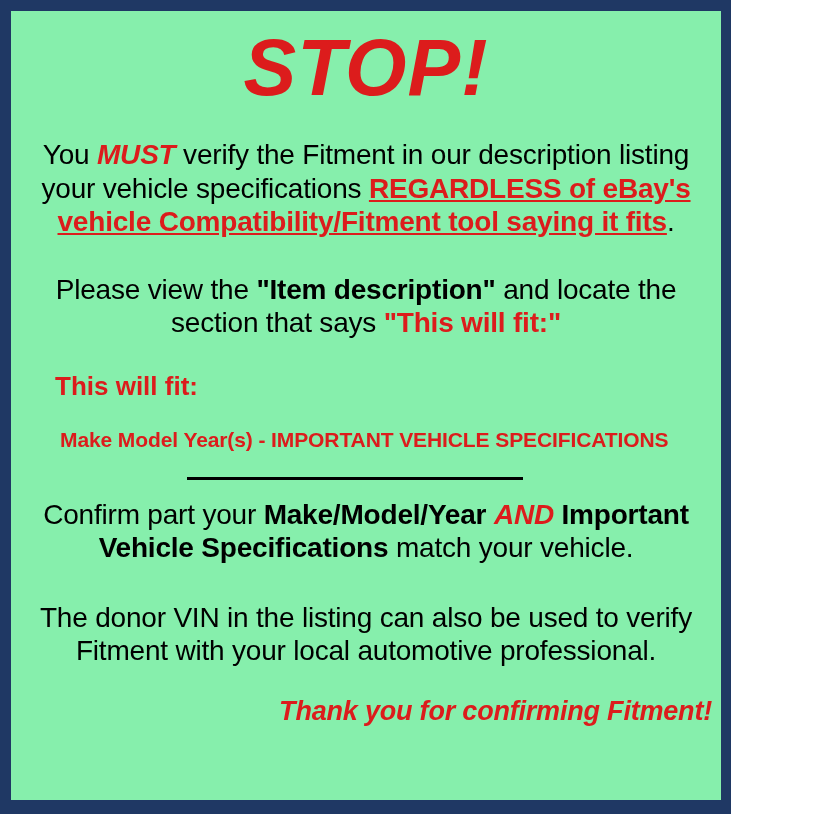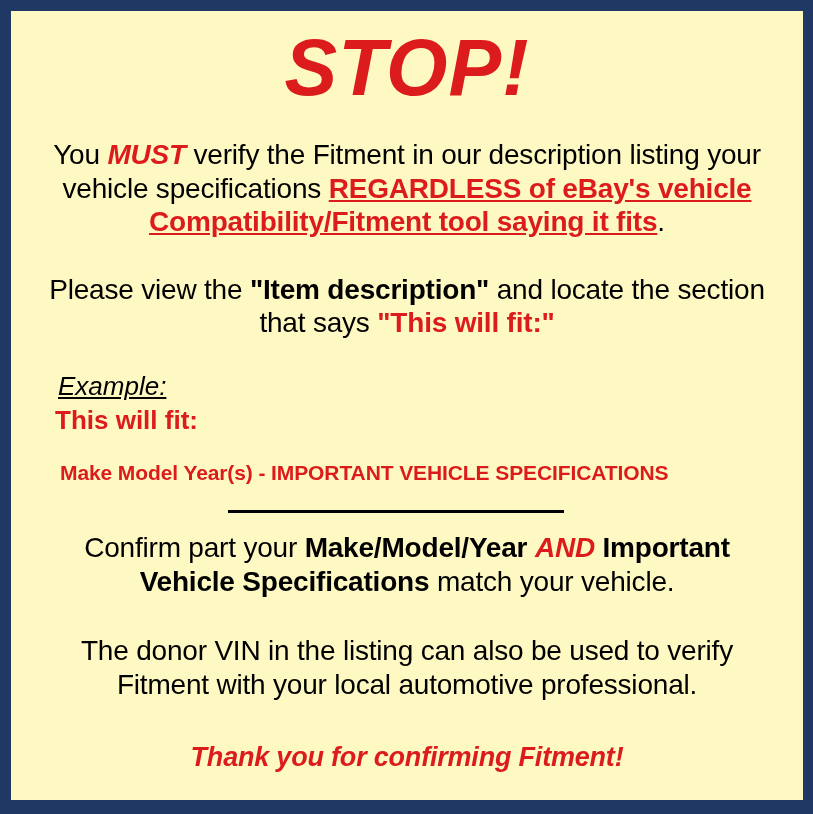--- a/index.html
+++ b/index.html
@@ -9,23 +9,23 @@
   }
   body {
     width: 813px;
     height: 814px;
     overflow: hidden;
     font-family: "Liberation Sans", "DejaVu Sans", sans-serif;
   }
 
   #notice-card {
     box-sizing: border-box;
-    width: 813px;
+    width: 731px;
     height: 814px;
-    background: #fef9c3;
+    background: #86efac;
     border-top: 11px solid #1f3864;
     border-left: 11px solid #1f3864;
     border-right: 10px solid #1f3864;
     border-bottom: 14px solid #1f3864;
     position: relative;
   }
 
   .inner {
     box-sizing: border-box;
     width: 100%;
@@ -137,26 +137,26 @@
   .divider {
     display: inline-block;
     width: 336px;
     height: 3px;
     background: #000000;
     margin-left: -22px;
   }
 
   
   .thanks {
-    margin-top: 40px;
+    margin-top: 28px;
     font-size: 27px;
     font-weight: bold;
     font-style: italic;
     color: #DC1C1C;
-    text-align: center;
+    text-align: right;
     letter-spacing: -0.2px;
   }
 </style>
 </head>
 <body>
 
 <div id="notice-card">
   <div class="inner">
 
     <div class="headline">STOP!</div>
@@ -164,23 +164,20 @@
 
     <p class="para para-must">
       <span>You </span><span class="ul-red-i">MUST</span><span> verify the Fitment in our description listing your vehicle specifications </span><span class="ul-red">REGARDLESS of eBay's vehicle Compatibility/Fitment tool saying it fits</span><span class="blk">.</span>
     </p>
 
     <p class="para para-view">
       <span>Please view the </span><span class="b">"Item description"</span><span> and locate the section that says </span><span class="red b">"This will fit:"</span>
     </p>
 
     <div class="example-block">
-      <div>
-        <span class="example-label">Example:</span>
-      </div>
       <div class="example-fit">This will fit:</div>
       <div class="example-spec">Make Model Year(s) - IMPORTANT VEHICLE SPECIFICATIONS</div>
     </div>
 
     <div class="divider-wrap">
       <span class="divider"></span>
     </div>
 
     <p class="para para-confirm">
       <span>Confirm part your </span><span class="b">Make/Model/Year</span><span>&nbsp;</span><span class="ul-red-i">AND</span><span>&nbsp;</span><span class="b">Important Vehicle Specifications</span><span> match your vehicle.</span>

